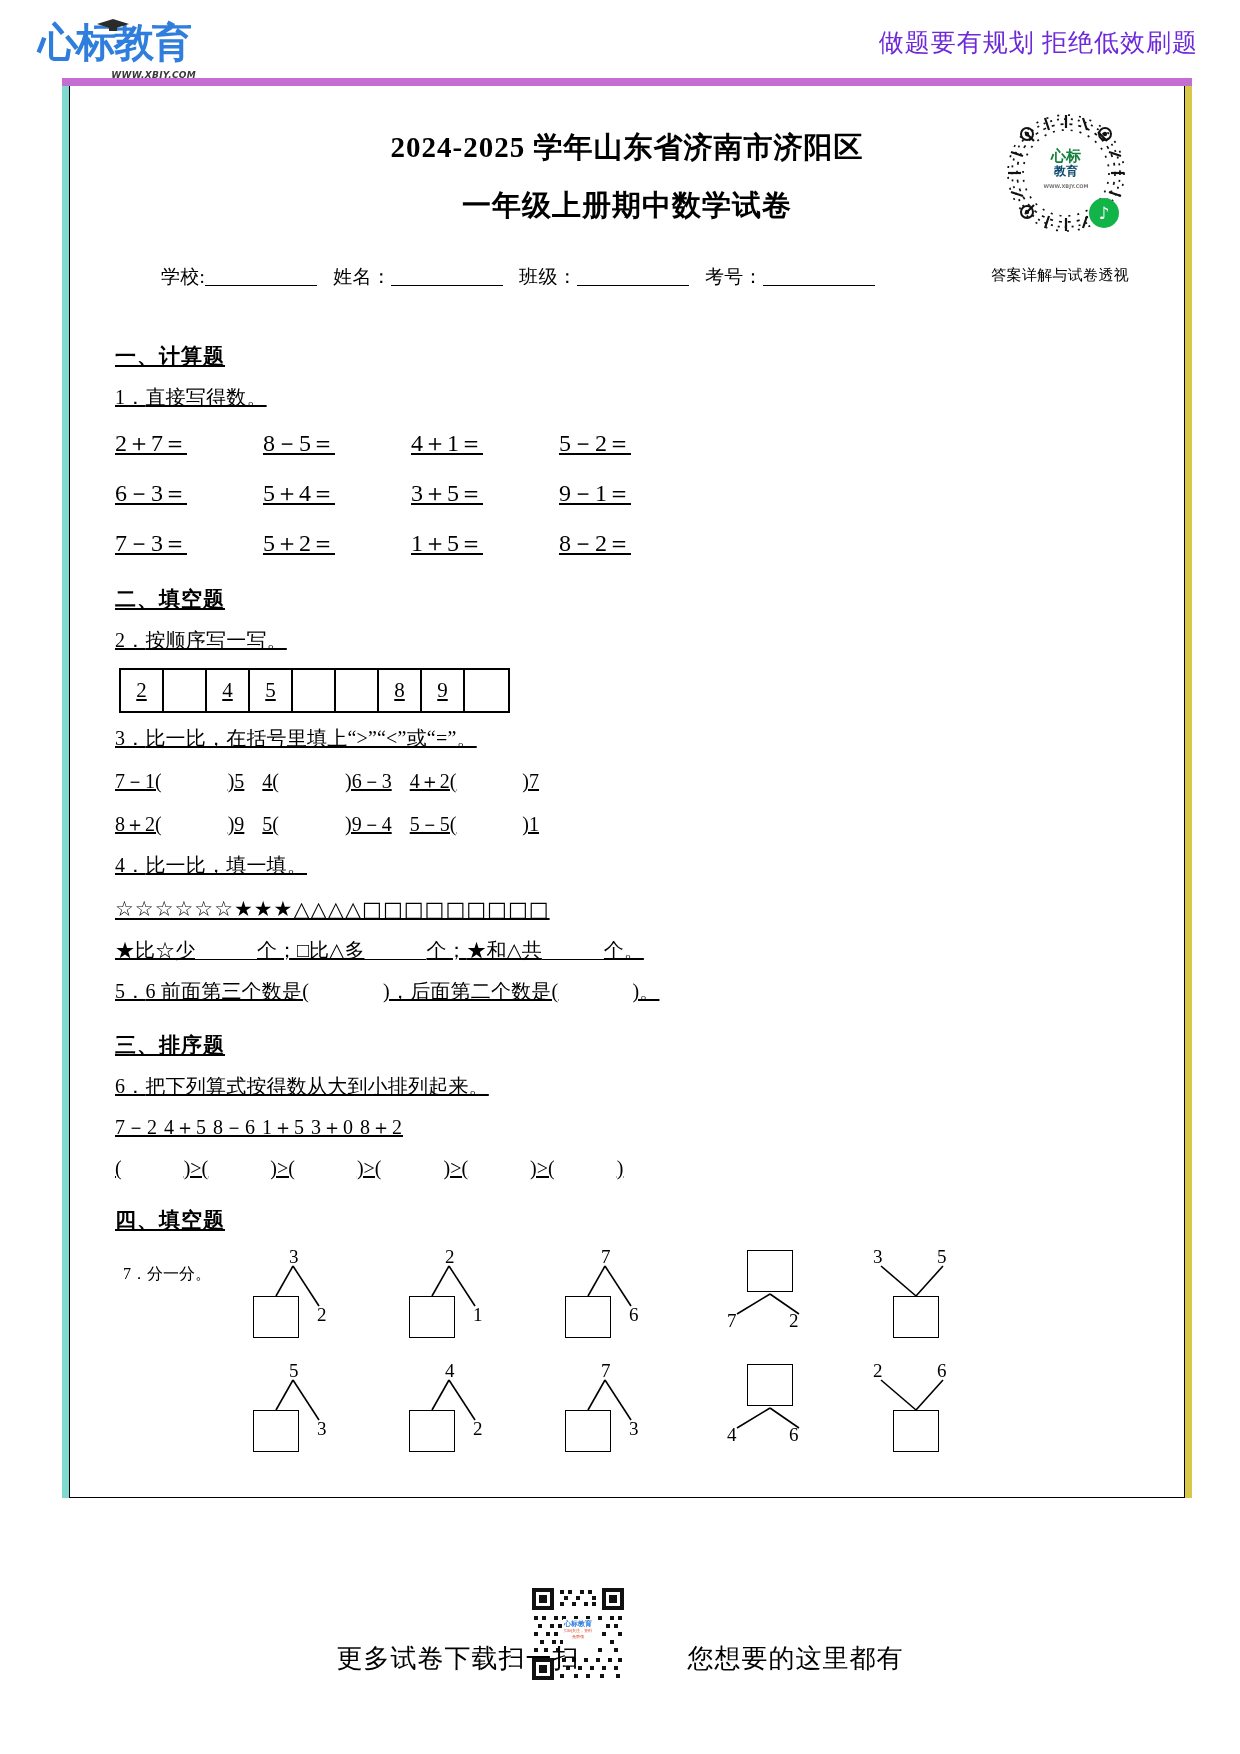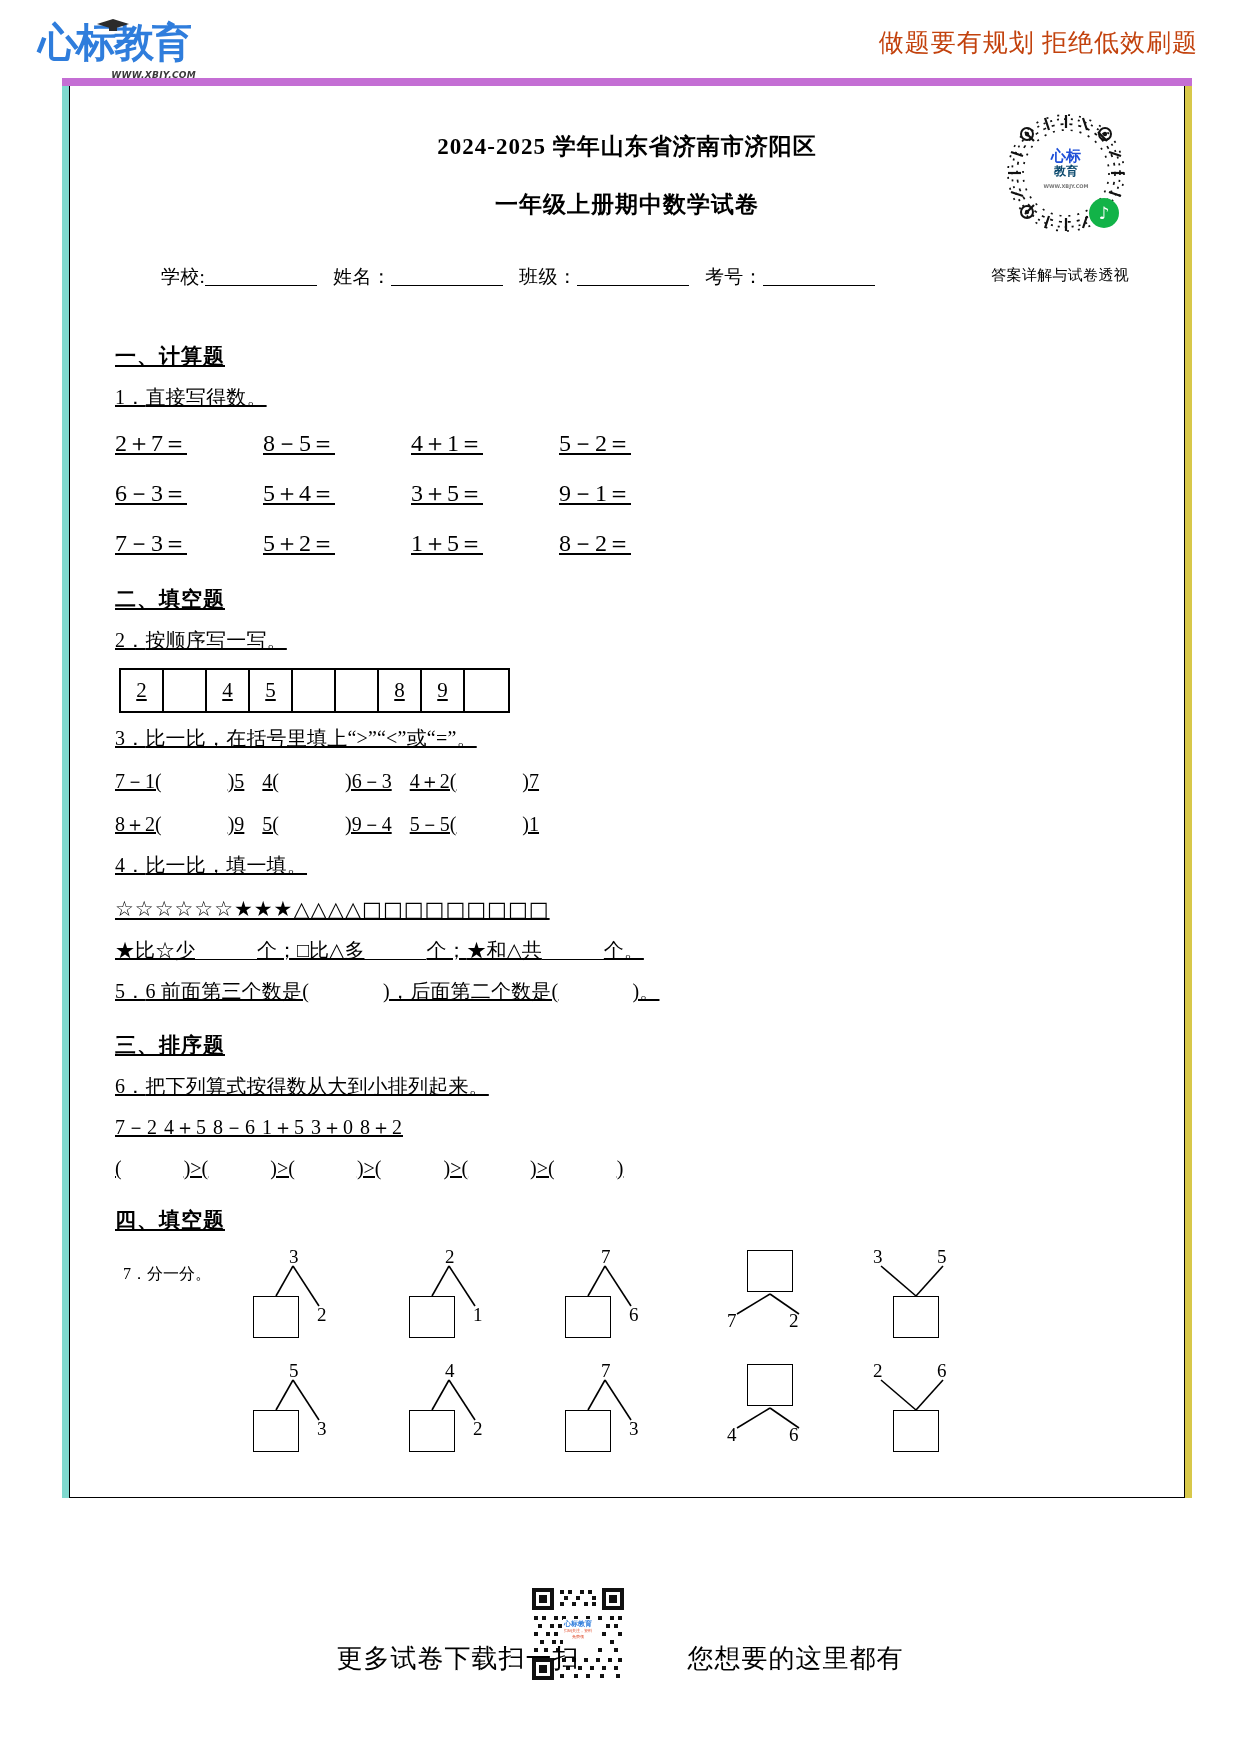--- a/index.html
+++ b/index.html
@@ -49,21 +49,21 @@
   .brand-logo .cap-icon {
     position: absolute;
     left: 58px; top: -2px;
     width: 34px; height: 16px;
   }
   .header-slogan {
     position: absolute;
     right: 42px; top: 26px;
     font-size: 25px;
     font-family: "Liberation Serif", serif;
-    color: #c2410c;
+    color: #6d28d9;
     letter-spacing: 1px;
     white-space: nowrap;
   }
 
   
   .page-frame {
     position: absolute;
     left: 62px; top: 78px;
     width: 1130px; height: 1420px;
   }
@@ -96,41 +96,41 @@
     left: 69px; top: 86px;
     width: 1116px;
     height: 1412px;
     padding: 0;
   }
   .title-block {
     text-align: center;
     padding-top: 32px;
   }
   .paper-title {
-    font-size: 23px;
+    font-size: 29px;
     font-weight: bold;
     line-height: 58px;
     letter-spacing: 1px;
     font-family: "Liberation Serif", serif;
   }
   .qr-box {
     position: absolute;
     right: 58px; top: 26px;
     width: 122px; height: 122px;
   }
   .qr-center-label {
     position: absolute;
     left: 50%; top: 48%;
     transform: translate(-50%, -50%);
     text-align: center;
     font-family: "DejaVu Sans", sans-serif;
     font-weight: bold;
     line-height: 15px;
   }
-  .qr-center-label .l1 { font-size: 15px; color: #1d4ed8; display:block; }
+  .qr-center-label .l1 { font-size: 15px; color: #15803d; display:block; }
   .qr-center-label .l2 { font-size: 12px; color: #0c4a6e; display:block; }
   .qr-center-label .l3 { font-size: 5px; color: #777; display:block; }
   .qr-badge {
     position: absolute;
     right: 8px; bottom: 6px;
     width: 30px; height: 30px;
     background: #12b348;
     border-radius: 50%;
     color: #fff;
     font-family: "DejaVu Sans", sans-serif;

